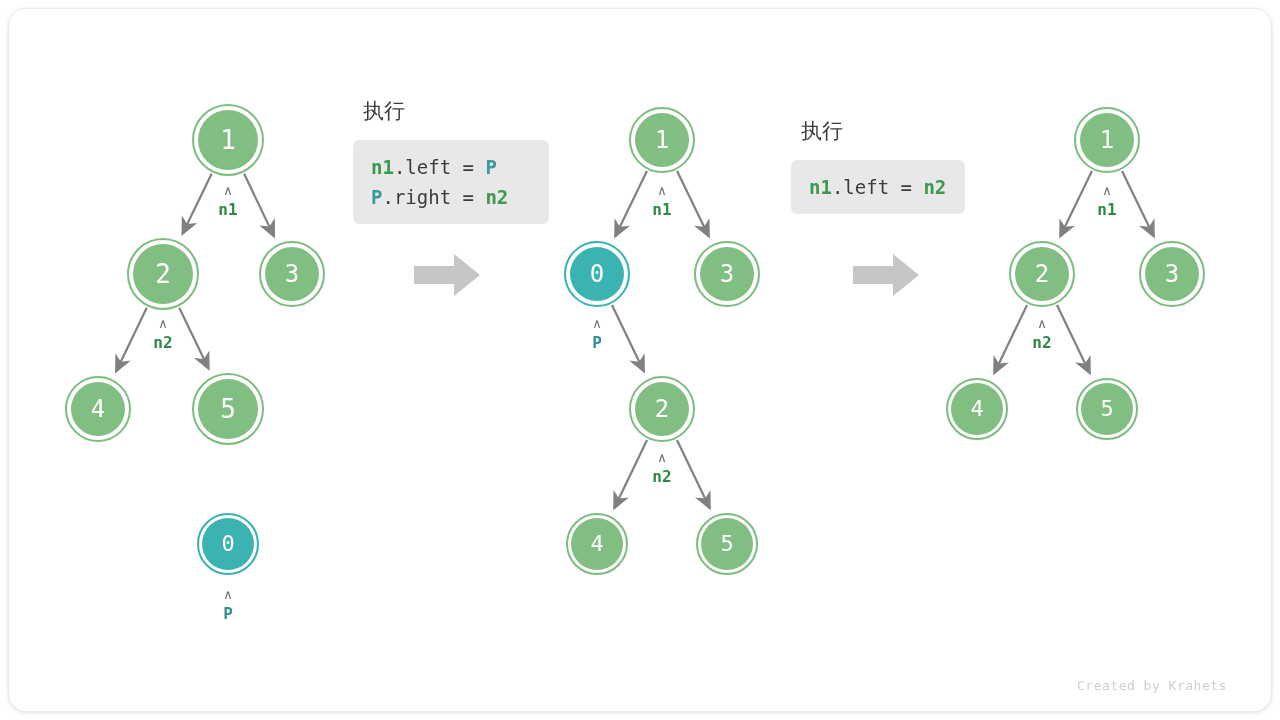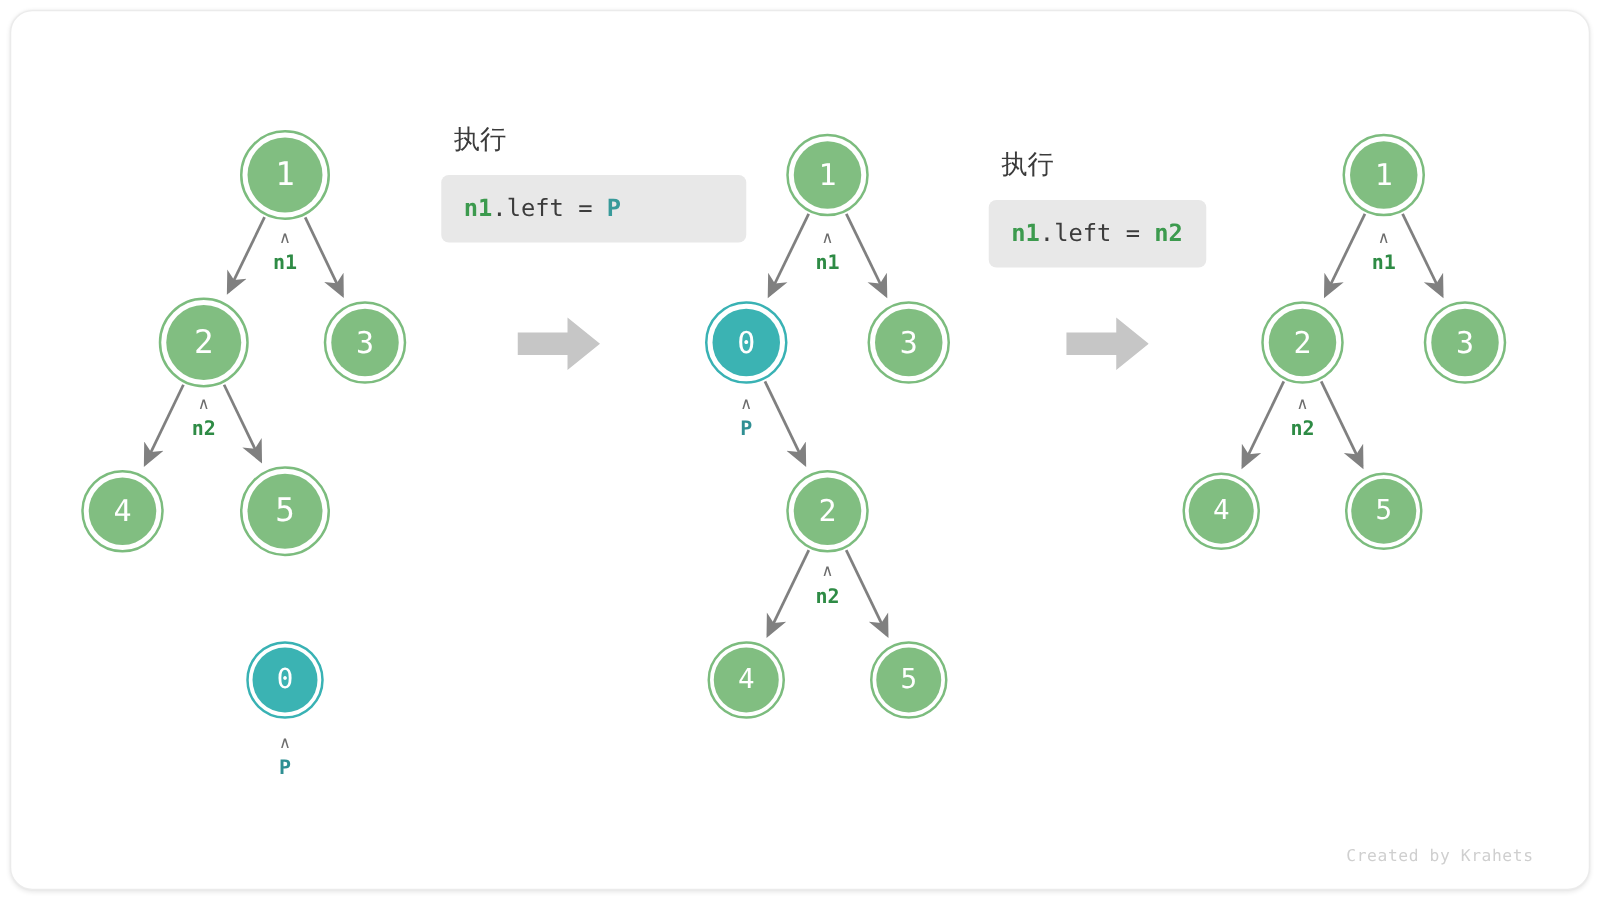--- a/index.html
+++ b/index.html
@@ -288,21 +288,21 @@
         </div>
         <div class="ptr green-label" style="left: 1067px; top: 185px; width: 80px;">
           <span class="caret">∧</span>
           <span class="name">n1</span>
         </div>
         <div class="ptr green-label" style="left: 1002px; top: 318px; width: 80px;">
           <span class="caret">∧</span>
           <span class="name">n2</span>
         </div>
         <div class="exec-title" style="left: 363px; top: 98px;">执行</div>
-        <div class="code-box" style="left: 353px; top: 140px; width: 244px;"><span class="ln"><span class="tok-green">n1</span><span class="tok-plain">.left = </span><span class="tok-teal">P</span></span></div>
+        <div class="code-box" style="left: 353px; top: 140px; width: 196px;"><span class="ln"><span class="tok-green">n1</span><span class="tok-plain">.left = </span><span class="tok-teal">P</span></span><span class="ln"><span class="tok-teal">P</span><span class="tok-plain">.right = </span><span class="tok-green">n2</span></span></div>
         <div class="exec-title" style="left: 801px; top: 118px;">执行</div>
         <div class="code-box" style="left: 791px; top: 160px; width: 174px;"><span class="ln"><span class="tok-green">n1</span><span class="tok-plain">.left = </span><span class="tok-green">n2</span></span></div>
         <div class="block-arrow" style="left: 414px; top: 252px; width: 66px; height: 46px;"><svg viewBox="0 0 66 46" width="66" height="46">
             <path d="M0,14 L40,14 L40,2 L66,23 L40,44 L40,32 L0,32 Z" fill="#c6c6c6"></path>
           </svg></div>
         <div class="block-arrow" style="left: 853px; top: 252px; width: 66px; height: 46px;"><svg viewBox="0 0 66 46" width="66" height="46">
             <path d="M0,14 L40,14 L40,2 L66,23 L40,44 L40,32 L0,32 Z" fill="#c6c6c6"></path>
           </svg></div>
       </div>
 

